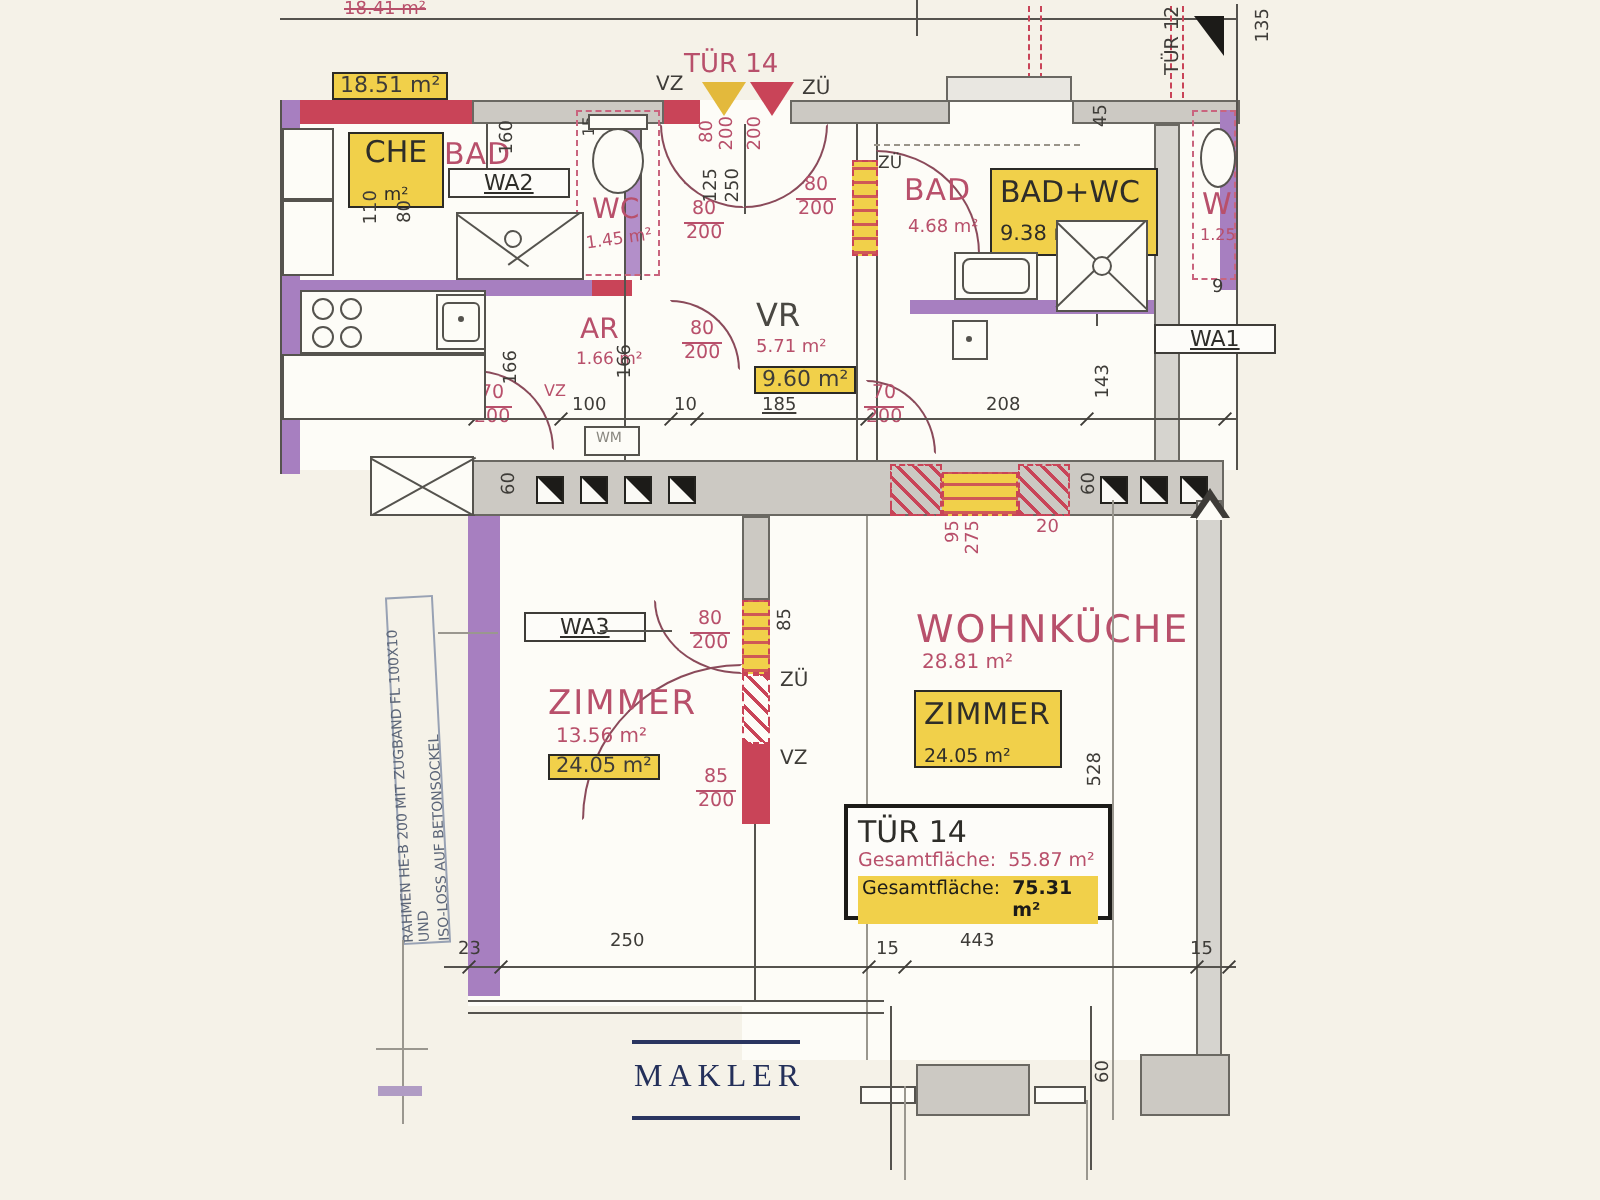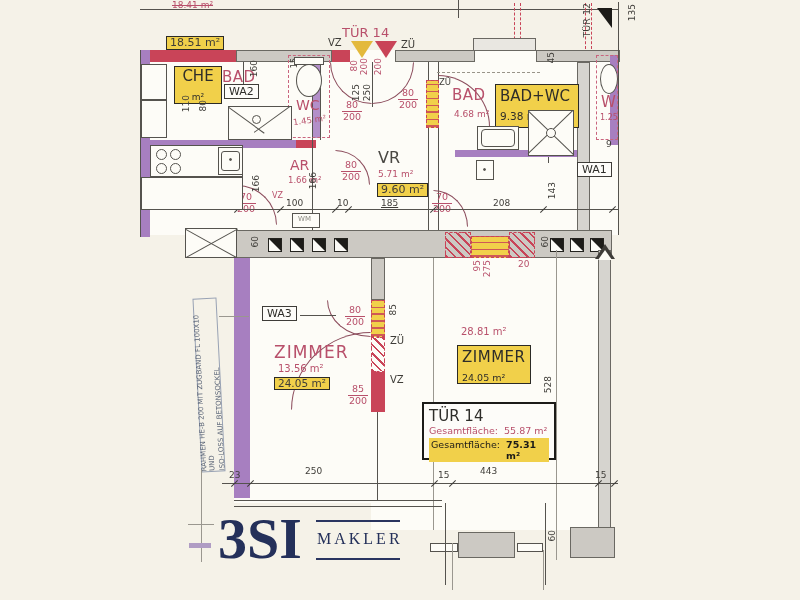--- a/index.html
+++ b/index.html
@@ -13,22 +13,22 @@
   .gray{background:#ccc9c3;border:1px solid #6a6862;box-sizing:border-box;}
   .ln{position:absolute;background:#55534e;}
   .lnl{position:absolute;background:#9a978f;}
   .t{position:absolute;color:#3e3c38;font-size:10px;line-height:1.05;white-space:nowrap;}
   .pink{color:#b8506b;}
   .big{font-size:15px;letter-spacing:.5px;}
   .small{font-size:9px;}
   .v{writing-mode:vertical-rl;transform:rotate(180deg);}
   .hl{background:#f1d04a;border:1px solid #2b2a26;padding:0 3px;}
   .hlf{background:#f1d04a;}
-  .wbox{position:absolute;background:#fdfcf9;border:1px solid #3e3c38;padding:0 4px;
-    font-size:11px;color:#2e2d29;}
+  .wbox{position:absolute;background:#fdfcf9;border:1px solid #3e3c38;padding:0 17px;
+    font-size:11px;color:#2e2d29;text-decoration:underline;}
   .frac{position:absolute;display:inline-flex;flex-direction:column;align-items:center;
     color:#b8506b;font-size:9.5px;line-height:1.15;}
   .frac .den{border-top:1px solid #b8506b;padding:0 1px;}
   .chk{position:absolute;width:12px;height:12px;border:1px solid #24231f;
     background:linear-gradient(45deg,#fbfaf6 49%,#1c1b18 51%);}
   .hatch{position:absolute;background:
     repeating-linear-gradient(45deg,#c94458 0 1.5px,transparent 1.5px 6px);
     border:1px dashed #c94458;box-sizing:border-box;}
   .ydoor{position:absolute;background:
     repeating-linear-gradient(0deg,rgba(201,68,88,.85) 0 1.5px,transparent 1.5px 7px),#f1d04a;
@@ -232,20 +232,21 @@
   <div class="wall gray" style="left:371px;top:258px;width:14px;height:42px;"></div>
   <div class="ydoor" style="left:371px;top:300px;width:14px;height:37px;"></div>
   <div class="hatch" style="left:371px;top:337px;width:14px;height:35px;"></div>
   <div class="wall red" style="left:371px;top:372px;width:14px;height:40px;"></div>
   <div class="ln" style="left:377px;top:412px;width:1px;height:88px;"></div>
   <span class="t v small" style="left:389px;top:304px;">85</span>
   <span class="t" style="left:390px;top:336px;">ZÜ</span>
   <span class="t" style="left:390px;top:375px;">VZ</span>
   <div class="lnl" style="left:433px;top:258px;width:1px;height:272px;"></div>
 
+  <span class="t pink" style="left:458px;top:306px;font-size:19px;letter-spacing:1px;">WOHNKÜCHE</span>
   <span class="t pink" style="left:461px;top:327px;">28.81 m²</span>
   <div class="abs hl" style="left:457px;top:345px;width:64px;height:33px;padding:2px 4px;">
     <span style="font-size:15px;color:#2e2d29;display:block;letter-spacing:.5px;">ZIMMER</span>
     <span style="font-size:9.5px;color:#2e2d29;">24.05 m²</span>
   </div>
   <span class="t v small" style="left:544px;top:376px;">528</span>
   <div class="lnl" style="left:556px;top:250px;width:1px;height:310px;"></div>
 
   <div class="abs" style="left:422px;top:402px;width:134px;height:58px;background:#fdfcf9;border:2px solid #1c1b18;padding:3px 5px;box-sizing:border-box;">
     <span style="font-size:15px;color:#2e2d29;display:block;">TÜR 14</span>
@@ -317,18 +318,17 @@
 
   <div class="note" style="left:197px;top:298px;width:22px;height:172px;">
     <span class="v">RAHMEN HE-B 200 MIT ZUGBAND FL 100X10 UND</span>
     <span class="v">ISO-LOSS AUF BETONSOCKEL</span>
   </div>
   <div class="lnl" style="left:219px;top:316px;width:30px;height:1px;"></div>
   <div class="lnl" style="left:201px;top:470px;width:1px;height:92px;"></div>
   <div class="lnl" style="left:188px;top:524px;width:26px;height:1px;"></div>
   <div class="abs" style="left:189px;top:543px;width:22px;height:5px;background:#b09cc4;"></div>
 
-  <span class="logo-brand" style="left:218px;top:510px;">3SI</span>
   <div class="logoline" style="left:316px;top:520px;width:84px;"></div>
   <span class="logo-sub" style="left:317px;top:530px;">MAKLER</span>
   <div class="logoline" style="left:316px;top:558px;width:84px;"></div>
 
 </div>
 
 </body></html>

